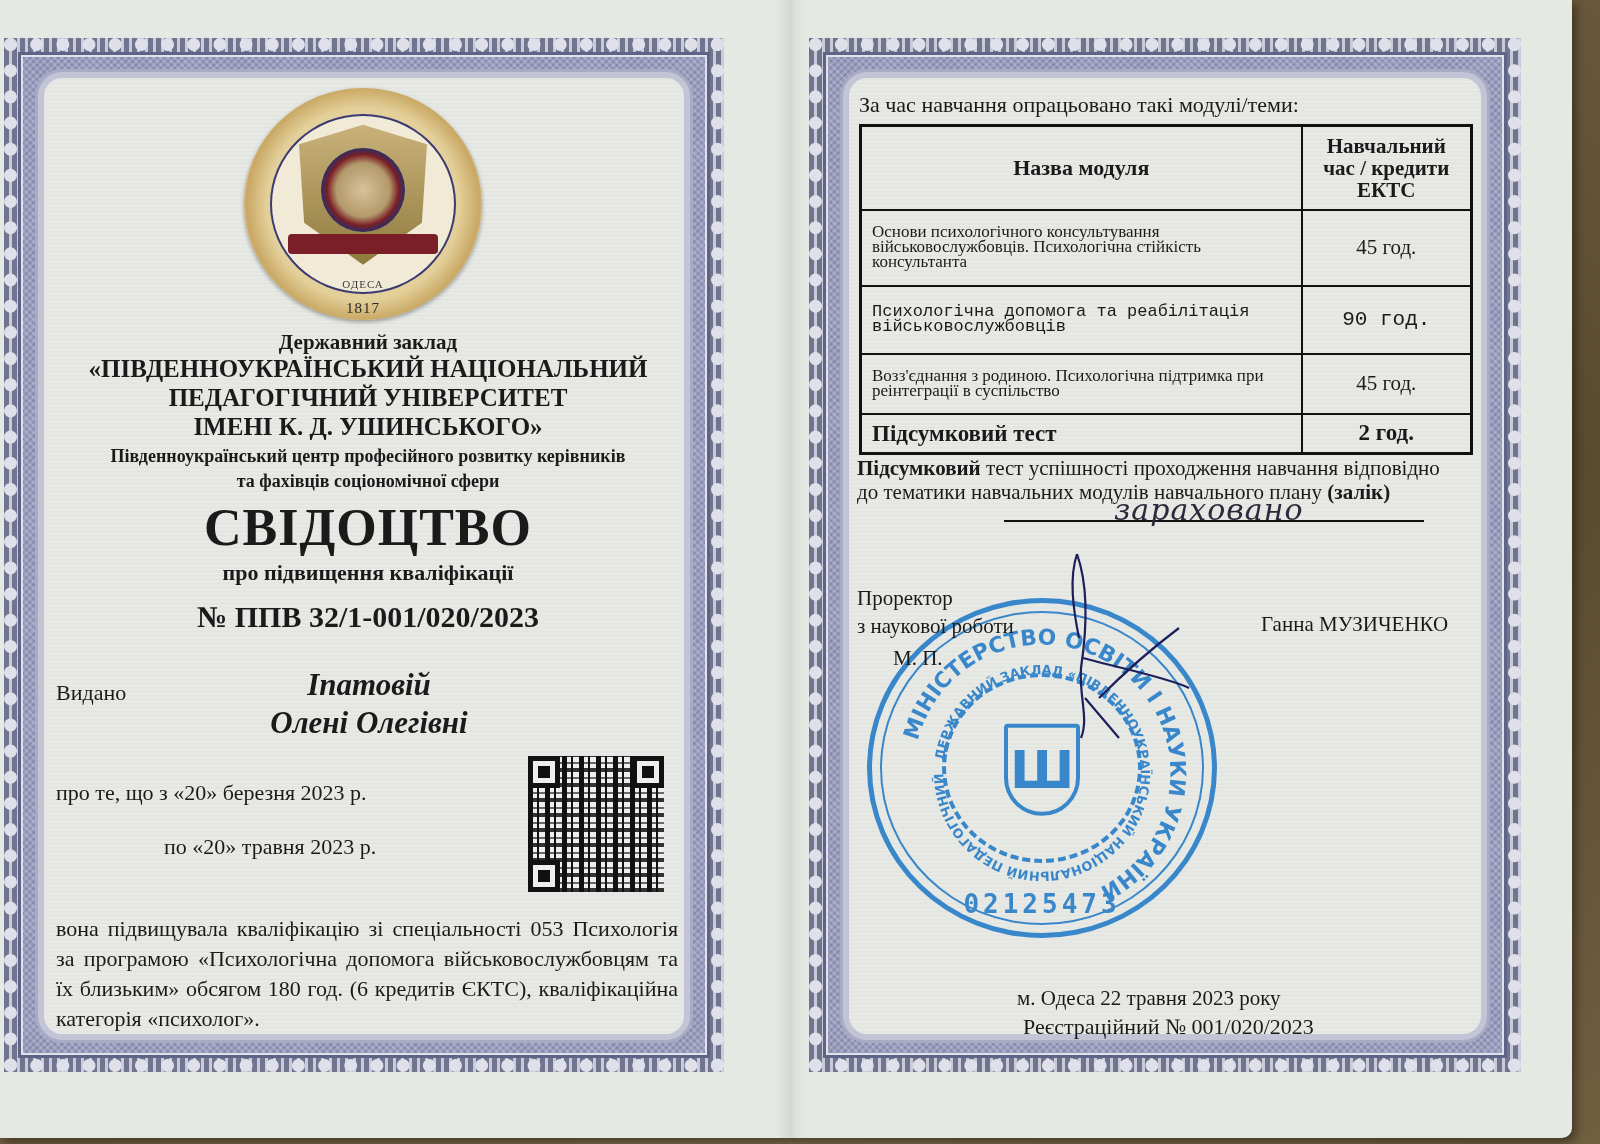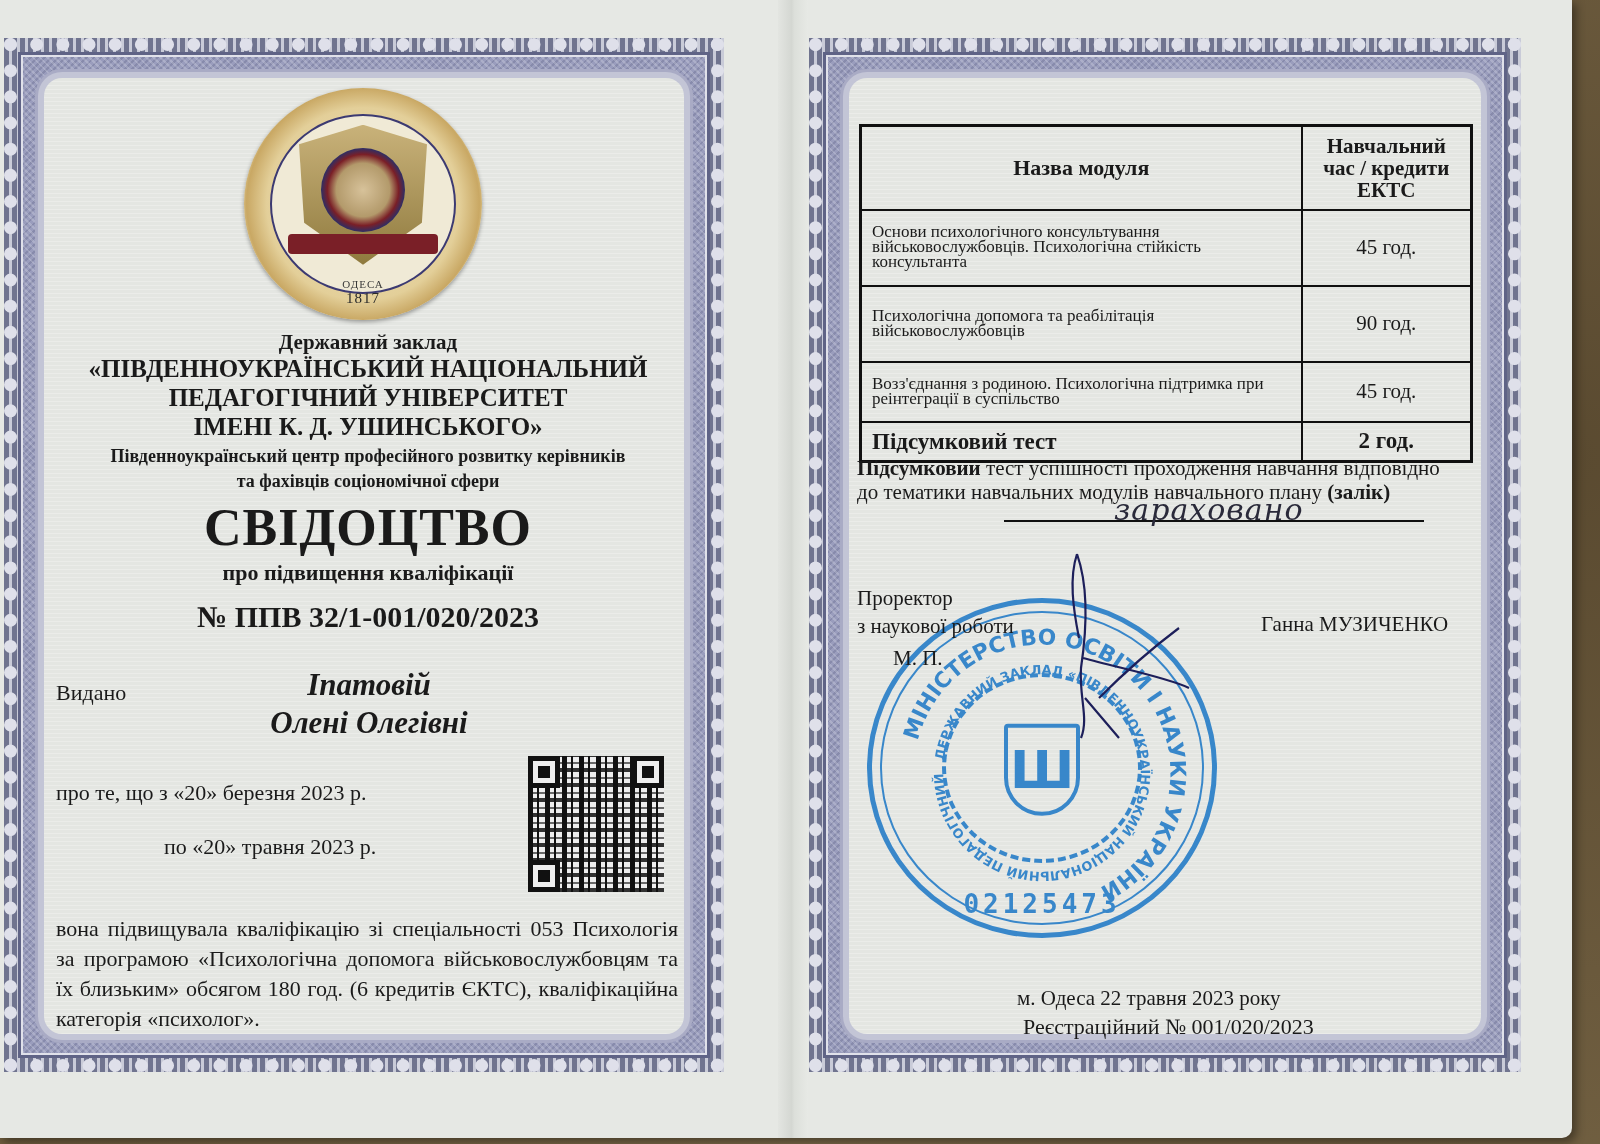--- a/index.html
+++ b/index.html
@@ -91,21 +91,21 @@
   .emblem-ribbon {
     position: absolute; left: 50%; top: 63%; width: 150px; height: 20px;
     transform: translate(-50%, 0);
     background: #7a1f27; border-radius: 4px;
   }
   .emblem-city {
     position: absolute; left: 0; right: 0; top: 190px; text-align: center;
     font-size: 11px; color: #3a3a3a; letter-spacing: 1px;
   }
   .emblem-year {
-    position: absolute; left: 0; right: 0; top: 202px; text-align: center;
+    position: absolute; left: 0; right: 0; top: 212px; text-align: center;
     font-size: 15px; color: #2a2a2a; letter-spacing: 1px;
   }
 
   .ctr { position: absolute; left: 40px; width: 648px; text-align: center; font-weight: bold; }
   .t-inst { top: 292px; font-size: 21px; }
   .t-uni { top: 316px; font-size: 25px; line-height: 29px; }
   .t-center { top: 406px; font-size: 18px; line-height: 25px; }
   .t-title { top: 460px; font-size: 52px; letter-spacing: 1px; }
   .t-sub { top: 522px; font-size: 22px; }
   .t-num { top: 562px; font-size: 30px; }
@@ -136,21 +136,21 @@
     position: absolute; left: 50px; top: 86px; width: 614px;
     border-collapse: collapse; border: 3px solid #111;
     font-family: "Liberation Serif", serif;
   }
   table.modules th, table.modules td { border: 2px solid #111; }
   table.modules th { font-weight: bold; font-size: 22px; height: 84px; }
   table.modules th.h-hours { font-size: 21px; line-height: 22px; width: 170px; }
   table.modules td.name { font-size: 17px; line-height: 15px; padding: 6px 10px 8px 10px; vertical-align: middle; }
   table.modules td.hours { font-size: 21px; text-align: center; margin-top: 16px; }
   table.modules tr.r1 td { height: 76px; }
-  table.modules tr.r2 td { height: 76px; }
+  table.modules tr.r2 td { height: 68px; font-family: Liberation Mono, monospace; }
   table.modules tr.r3 td { height: 60px; }
   table.modules tr.total td { height: 40px; font-weight: bold; font-size: 23px; }
   table.modules tr.total td.name { font-size: 23px; padding: 11px 10px; }
 
   .result-text { position: absolute; left: 48px; top: 418px; width: 600px; font-size: 21px; line-height: 24px; }
   .result-line {
     position: absolute; left: 195px; top: 458px; width: 420px; height: 26px;
     border-bottom: 2px solid #111;
   }
   .handwriting {
@@ -257,20 +257,21 @@
 
   <div class="page" id="right-page">
     <div class="frame-outer"></div>
     <div class="frame-dots"></div>
     <div class="frame-line"></div>
     <div class="frame-band"></div>
     <div class="frame-guilloche"></div>
     <div class="paper"></div>
 
     <div class="content">
+      <div class="r-intro">За час навчання опрацьовано такі модулі/теми:</div>
 
       <table class="modules">
         <thead>
           <tr>
             <th>Назва модуля</th>
             <th class="h-hours">
               <div>Навчальний</div>
               <div>час / кредити</div>
               <div>ЕКТС</div>
             </th>

